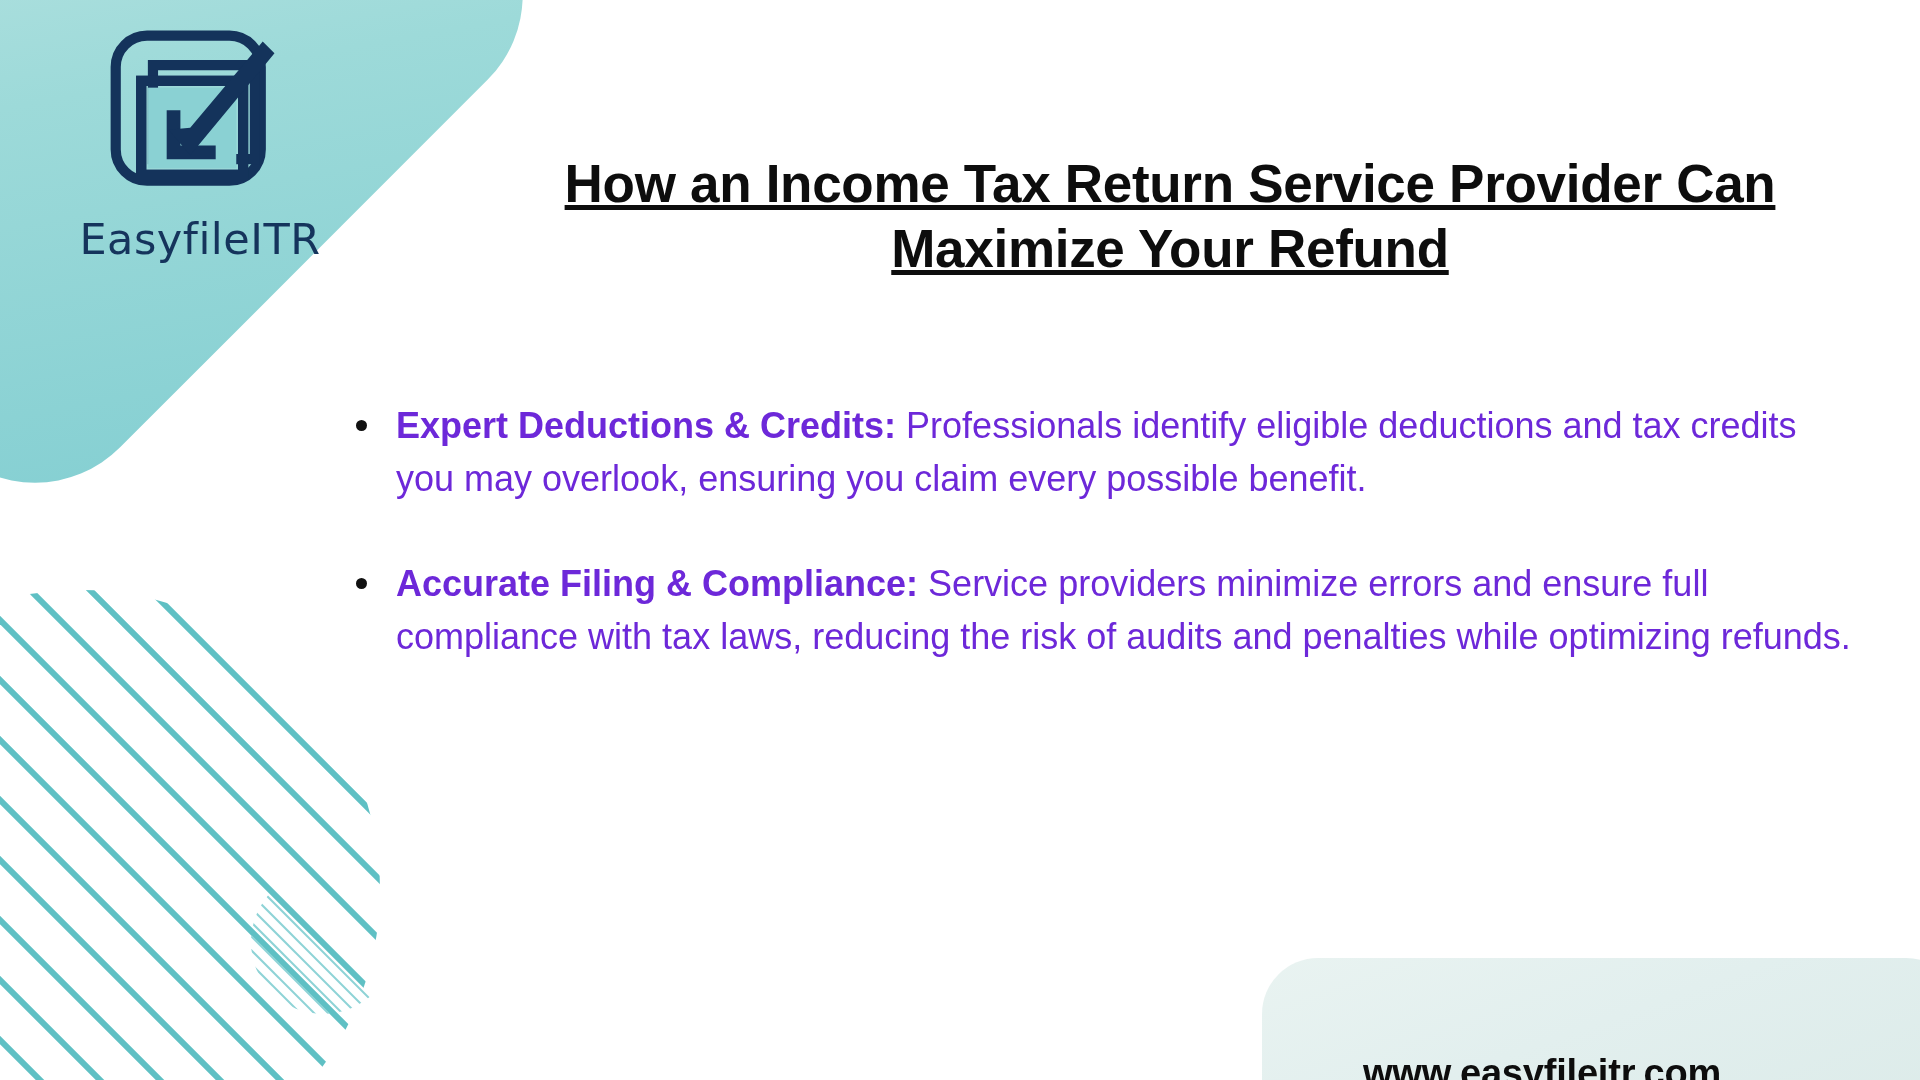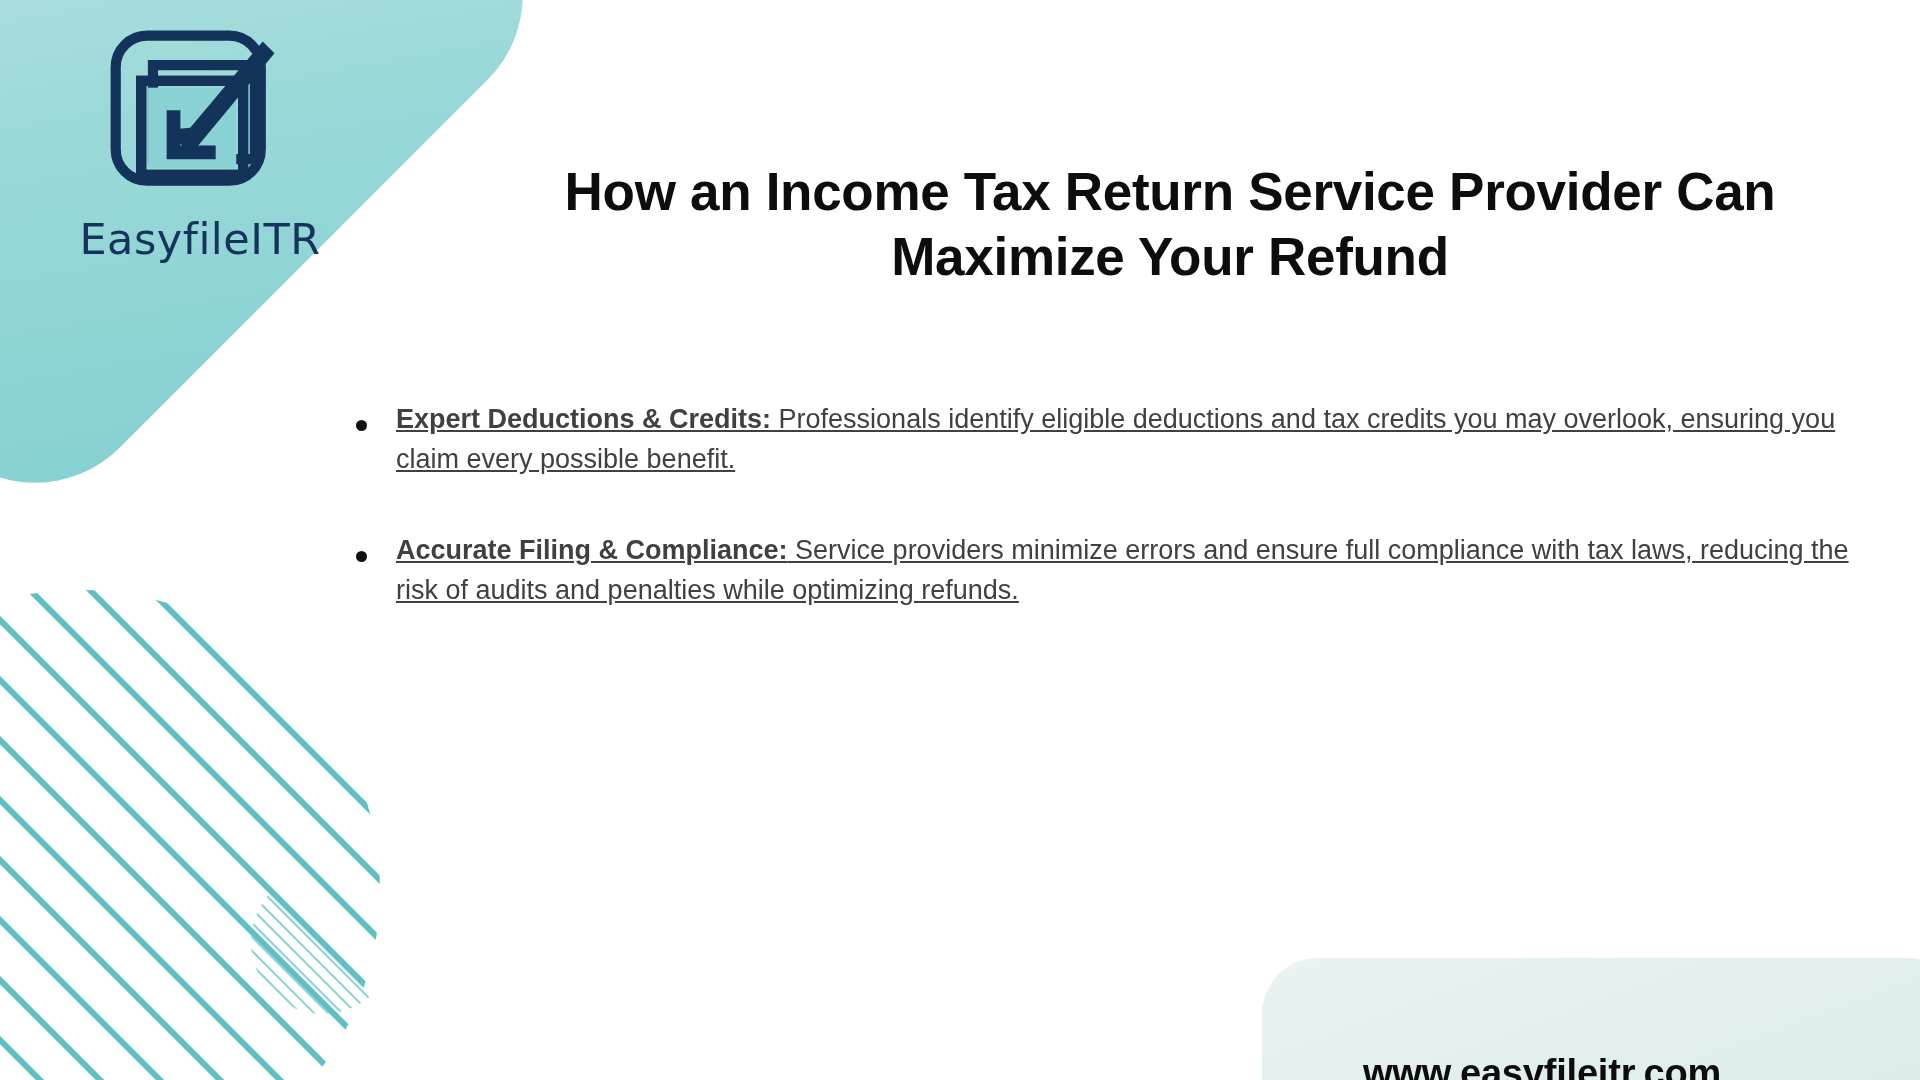--- a/index.html
+++ b/index.html
@@ -72,51 +72,51 @@
     top: 862px;
     width: 160px;
     height: 160px;
     pointer-events: none;
   }
 
   
   .headline {
     position: absolute;
     left: 470px;
-    top: 160px;
+    top: 152px;
     width: 1400px;
     margin: 0;
     text-align: center;
     font-family: "Liberation Sans", sans-serif;
     font-weight: bold;
     font-size: 53px;
     line-height: 1.22;
     color: #0d0d0d;
     letter-spacing: -0.3px;
+    text-decoration: underline;
   }
 
   
   .bullet-list {
     position: absolute;
     left: 352px;
     top: 400px;
     width: 1500px;
     margin: 0;
     padding: 0;
     list-style: none;
   }
   .bullet-item {
     position: relative;
     padding-left: 44px;
     margin-bottom: 52px;
     font-family: "Liberation Sans", sans-serif;
-    font-size: 27px;
+    font-size: 36px;
     line-height: 1.47;
-    color: #404040;
-    text-decoration: underline;
+    color: #6d28d9;
   }
   .bullet-item:last-child { margin-bottom: 8px; }
   .bullet-dot {
     position: absolute;
     left: 4px;
     top: 20px;
     width: 11px;
     height: 11px;
     border-radius: 50%;
     background: #111111;

